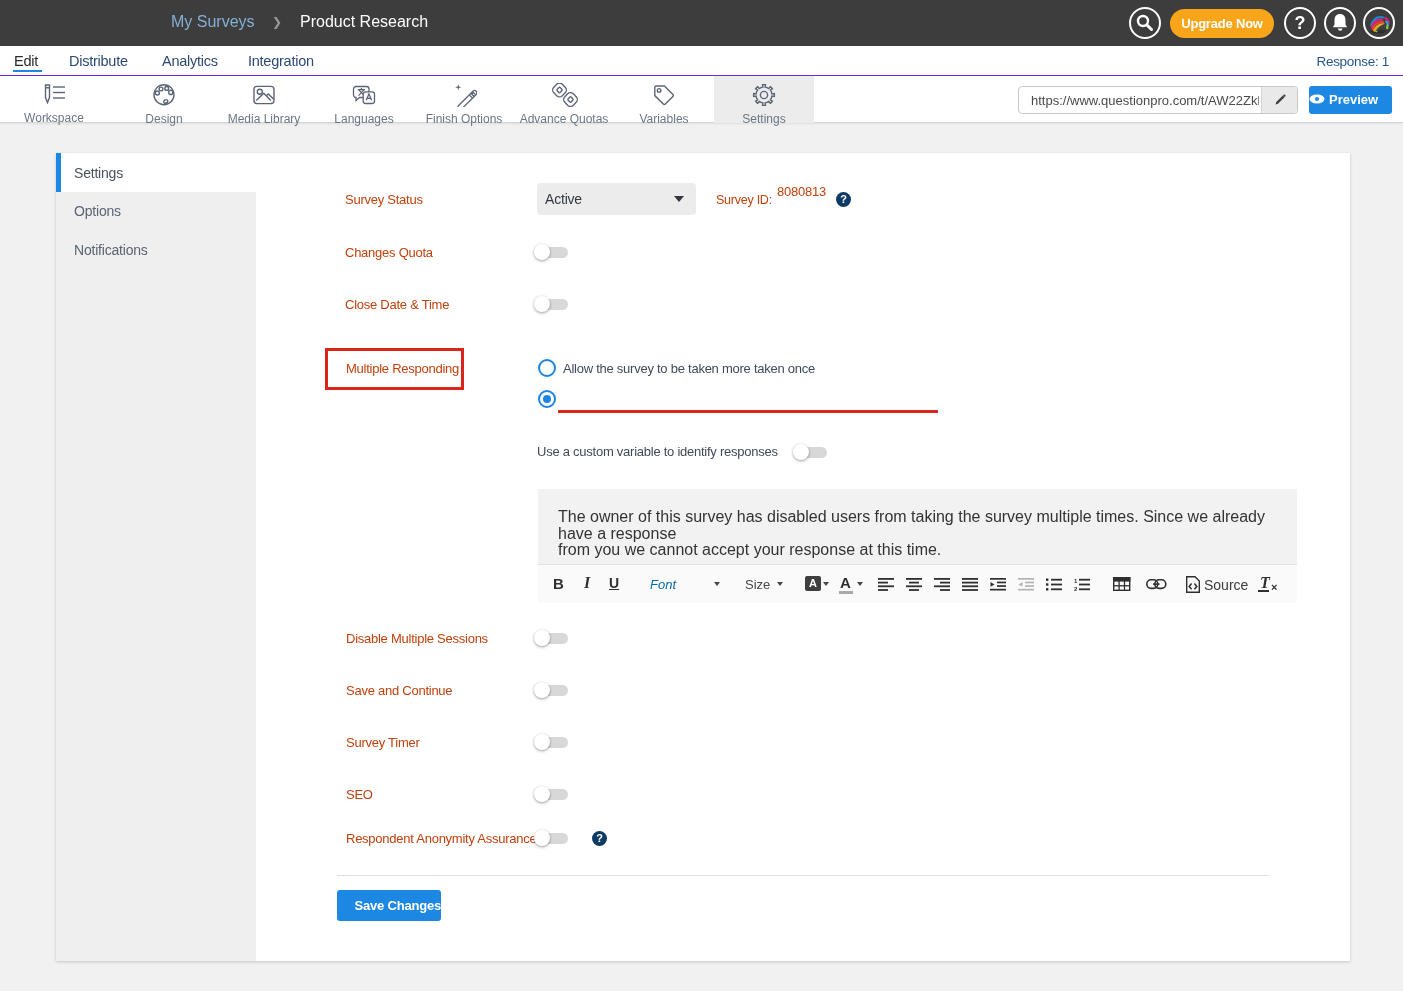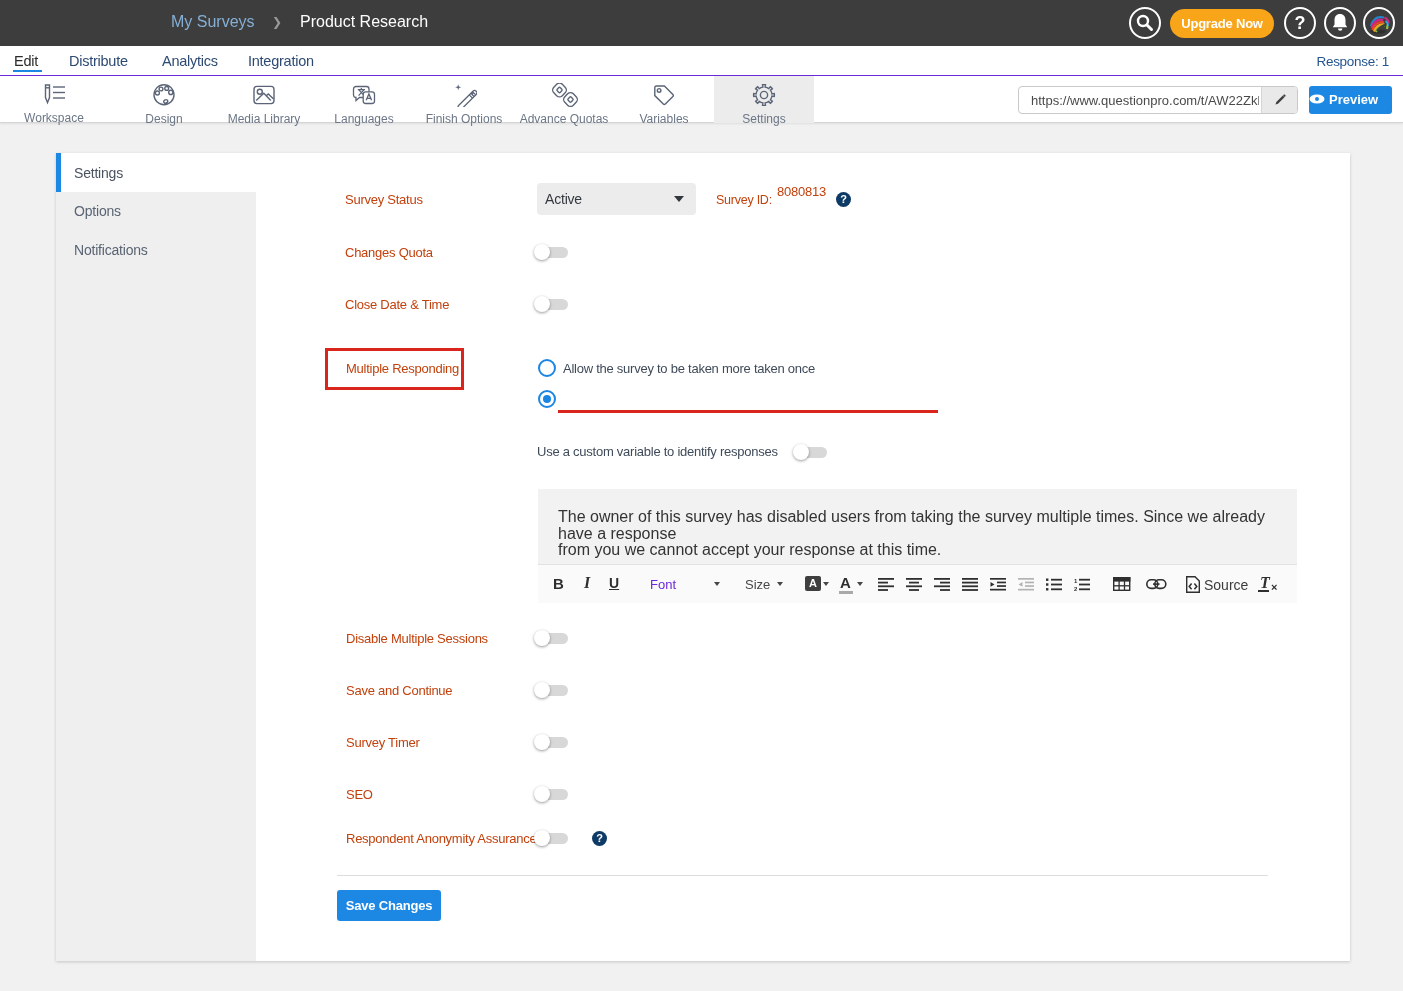--- a/index.html
+++ b/index.html
@@ -64,21 +64,21 @@
 #redline { position:absolute; left:558px; top:410px; width:380px; height:3px; background:#da251c; }
 
 
 #editor { position:absolute; left:538px; top:489px; width:759px; height:114px; background:#f2f2f2; }
 #edmsg { position:absolute; left:20px; top:20px; width:732px; font-size:16px; line-height:16.5px; color:#333; }
 #edbar { position:absolute; left:0px; top:75px; width:759px; height:39px; background:#fafafa; border-top:1px solid #e2e2e2; }
 
 #edbar .eb { position:absolute; color:#2f2f2f; }
 #edbar .car { position:absolute; width:0; height:0; border-left:3.5px solid transparent; border-right:3.5px solid transparent; border-top:4px solid #464646; }
 #hr2 { position:absolute; left:337px; top:875px; width:931px; height:1px; background:#ddd; }
-#savebtn { position:absolute; left:337px; top:890px; width:104px; height:31px; background:#1d87e4; border-radius:3px; color:#fff; font-size:13px; letter-spacing:-0.2px; font-weight:bold; text-align:center; line-height:31px; }
+#savebtn { position:absolute; left:337px; top:890px; width:104px; height:31px; background:#1d87e4; border-radius:3px; color:#fff; font-size:13px; letter-spacing:-0.2px; font-weight:bold; text-align:right; line-height:31px; }
 </style>
 </head>
 <body>
 <div id="stage">
 
   <div id="topbar">
     <div class="crumb1">My Surveys</div>
     <div class="crumbsep">❯</div>
     <div class="crumb2">Product Research</div>
 
@@ -252,21 +252,21 @@
       <div class="track"></div>
       <div class="knob"></div>
     </div>
 
   <div id="editor">
     <div id="edmsg">The owner of this survey has disabled users from taking the survey multiple times. Since we already have a response<br>from you we cannot accept your response at this time.</div>
     <div id="edbar">
       <div class="eb" style="left:15px;top:10px;font-size:15px;font-weight:bold;">B</div>
       <div class="eb" style="left:46px;top:9px;font-size:16px;font-weight:bold;font-style:italic;font-family:'Liberation Serif',serif;">I</div>
       <div class="eb" style="left:71px;top:10px;font-size:14px;font-weight:bold;text-decoration:underline;">U</div>
-      <div class="eb" style="left:112px;top:12px;font-size:13px;color:#6d28d9;">Font</div>
+      <div class="eb" style="left:112px;top:12px;font-size:13px;color:#0369a1;font-style:italic;">Font</div>
       <div class="car" style="left:176px;top:17px;"></div>
       <div class="eb" style="left:207px;top:12px;font-size:13px;color:#464646;">Size</div>
       <div class="car" style="left:239px;top:17px;"></div>
       <div class="eb" style="left:267px;top:11px;width:16px;height:15px;background:#3f3f3f;border-radius:2px;color:#fff;font-size:11px;font-weight:bold;text-align:center;line-height:15px;">A</div>
       <div class="car" style="left:285px;top:17px;"></div>
       <div class="eb" style="left:302px;top:9px;font-size:15px;font-weight:bold;">A</div>
       <div class="eb" style="left:301px;top:26px;width:14px;height:2.5px;background:#a9a9a9;"></div>
       <div class="car" style="left:319px;top:17px;"></div>
       <svg class="eb" style="left:340px;top:13px" width="17" height="13">
           <g fill="#2f2f2f">

